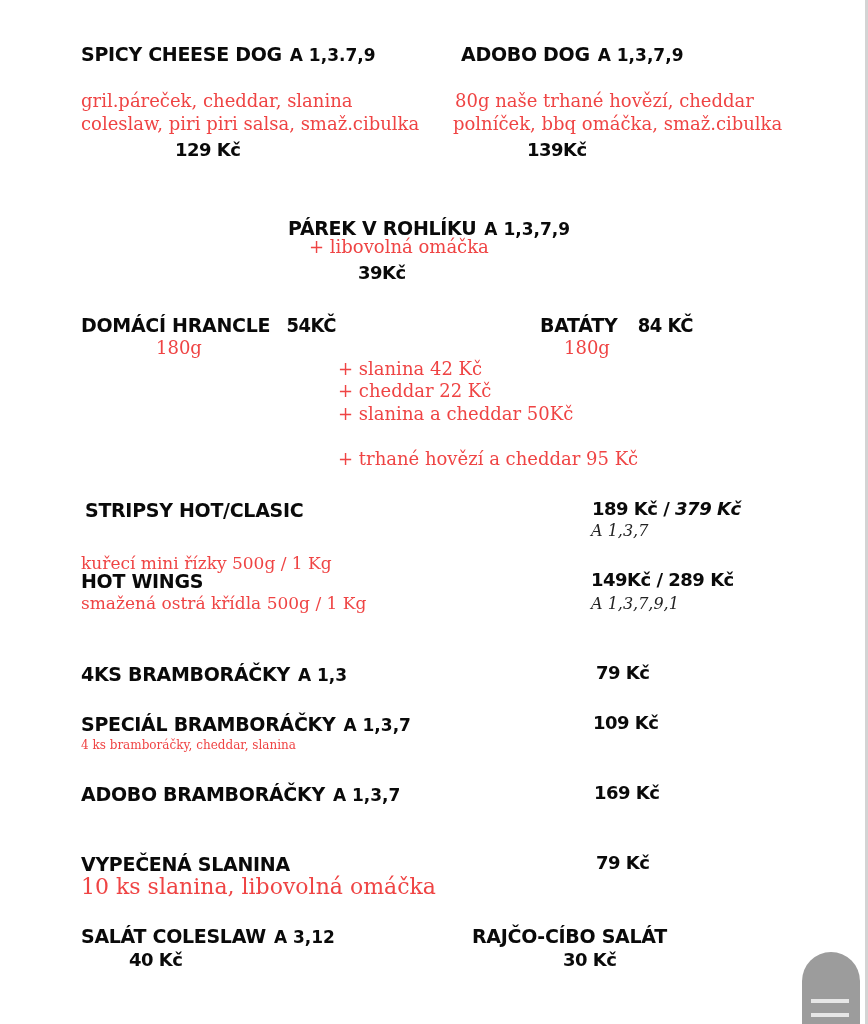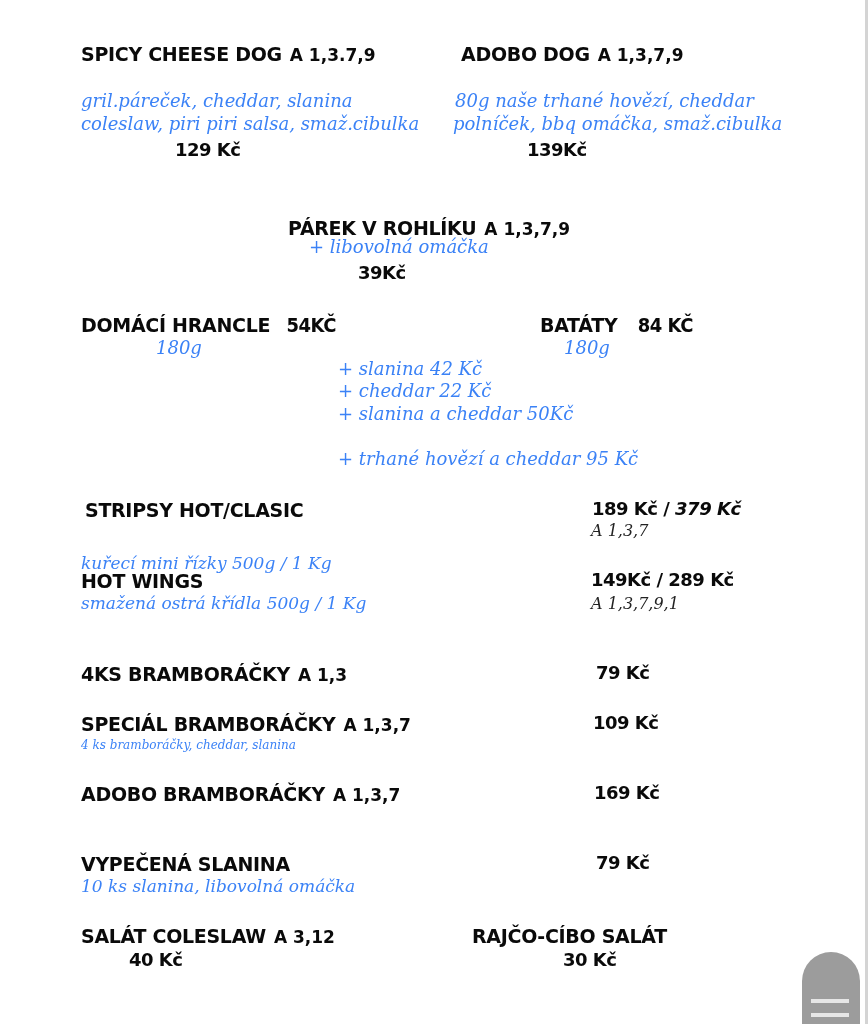--- a/index.html
+++ b/index.html
@@ -30,24 +30,23 @@
     }
     .allergen {
       font-family: "DejaVu Sans", sans-serif;
       font-weight: bold;
       font-size: 17px;
       margin-left: 8px;
       letter-spacing: 0;
     }
     .desc {
       font-family: "DejaVu Serif", serif;
-      font-style: italic;
       font-size: 18px;
       line-height: 23px;
-      color: #3b82f6;
+      color: #ef4444;
     }
     .price {
       font-family: "DejaVu Sans", sans-serif;
       font-weight: bold;
       font-size: 18px;
       letter-spacing: -0.5px;
       color: #0a0a0a;
     }
     .price-italic { font-style: italic; }
     .allergen-note {
@@ -130,21 +129,21 @@
   </div>
   <div class="abs desc" style="left:81px; top:734px; font-size:12px;">4 ks bramboráčky, cheddar, slanina</div>
   <div class="abs price" style="left:593px; top:712px;">109 Kč</div>
 
   <div class="abs title" style="left:81px; top:782px;">
     <span>Adobo bramboráčky</span><span class="allergen">A 1,3,7</span>
   </div>
   <div class="abs price" style="left:594px; top:782px;">169 Kč</div>
 
   <div class="abs title" style="left:81px; top:852px;">Vypečená slanina</div>
-  <div class="abs desc" style="left:81px; top:875px; font-size:17px;">10 ks slanina, libovolná omáčka</div>
+  <div class="abs desc" style="left:81px; top:875px; font-size:22px;">10 ks slanina, libovolná omáčka</div>
   <div class="abs price" style="left:596px; top:852px;">79 Kč</div>
 
   <div class="abs title" style="left:81px; top:924px;">
     <span>Salát  coleslaw</span><span class="allergen">A 3,12</span>
   </div>
   <div class="abs price" style="left:129px; top:949px;">40 Kč</div>
 
   <div class="abs title" style="left:472px; top:924px;">Rajčo-cíbo salát</div>
   <div class="abs price" style="left:563px; top:949px;">30 Kč</div>
 

